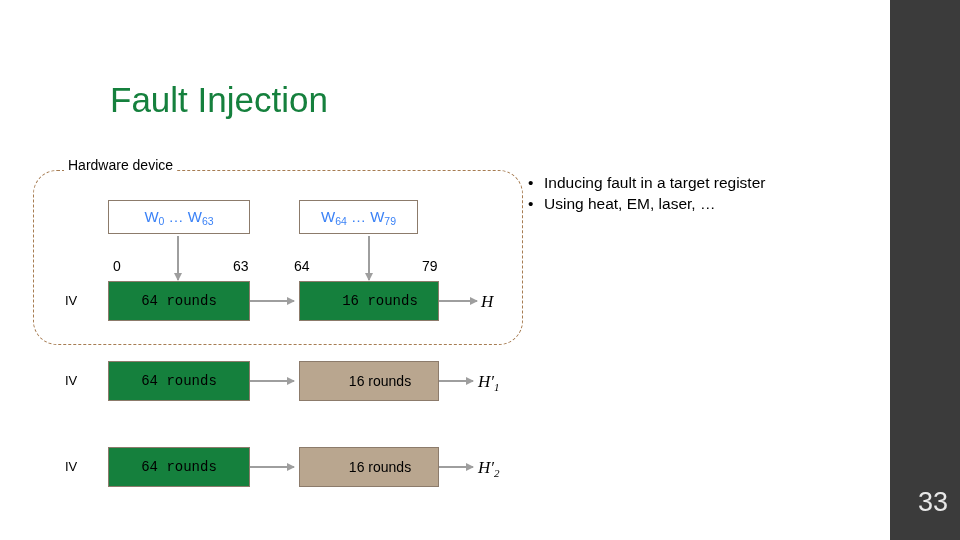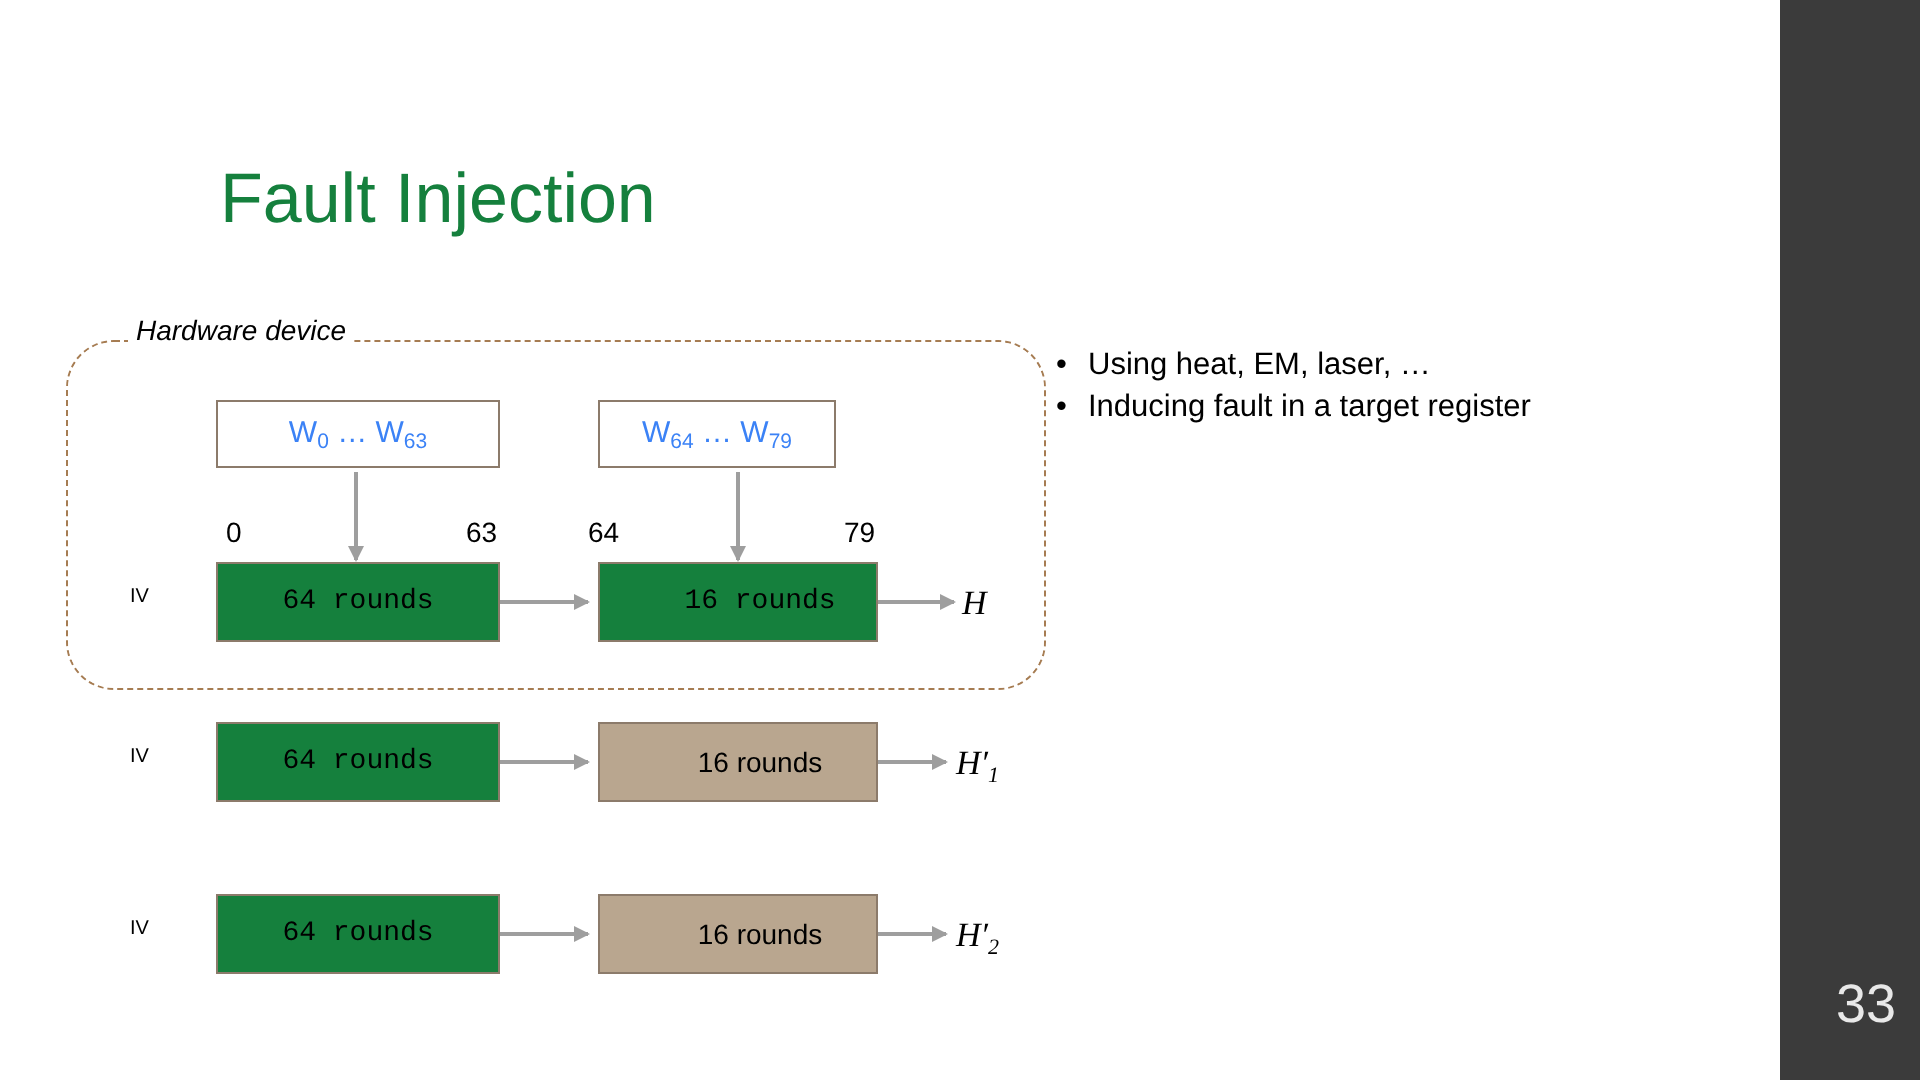--- a/index.html
+++ b/index.html
@@ -50,21 +50,20 @@
   }
   .hw-label {
     position: absolute;
     left: 64px;
     top: 157px;
     font-size: 14px;
     color: #000000;
     background: #ffffff;
     padding: 0 4px;
     white-space: nowrap;
-    font-style: italic;
   }
   
   .bullets {
     position: absolute;
     left: 528px;
     top: 172px;
     width: 350px;
     font-size: 15.5px;
     color: #000000;
     line-height: 21px;
@@ -122,21 +121,21 @@
   .roundbox.tan   { background: #b9a68f; }
   .col-a { left: 108px; width: 142px; }
   .col-b { left: 299px; width: 140px; padding-left: 22px; }
   .row1 { top: 281px; }
   .row2 { top: 361px; }
   .row3 { top: 447px; }
   
   .iv {
     position: absolute;
     left: 65px;
-    font-size: 10px;
+    font-size: 13px;
     color: #000000;
   }
   #iv1 { top: 293px; }
   #iv2 { top: 373px; }
   #iv3 { top: 459px; }
   
   .arrow-h {
     position: absolute;
     height: 2px;
     background: #9e9e9e;
@@ -195,24 +194,24 @@
 
   <div class="right-band"></div>
 
   <div class="title">Fault Injection</div>
 
   <div class="hw-region"></div>
   <div class="hw-label">Hardware device</div>
 
   <div class="bullets">
     <div class="bullet-row">
-      <span class="bullet-dot">•</span><span>Using heat, EM, laser, …</span>
+      <span class="bullet-dot">•</span><span>Inducing fault in a target register</span>
     </div>
     <div class="bullet-row">
-      <span class="bullet-dot">•</span><span>Inducing fault in a target register</span>
+      <span class="bullet-dot">•</span><span>Using heat, EM, laser, …</span>
     </div>
   </div>
 
   <div class="wbox" id="wbox1">
     <span>W</span><sub>0</sub><span> … W</span><sub>63</sub>
   </div>
   <div class="wbox" id="wbox2">
     <span>W</span><sub>64</sub><span> … W</span><sub>79</sub>
   </div>
 

